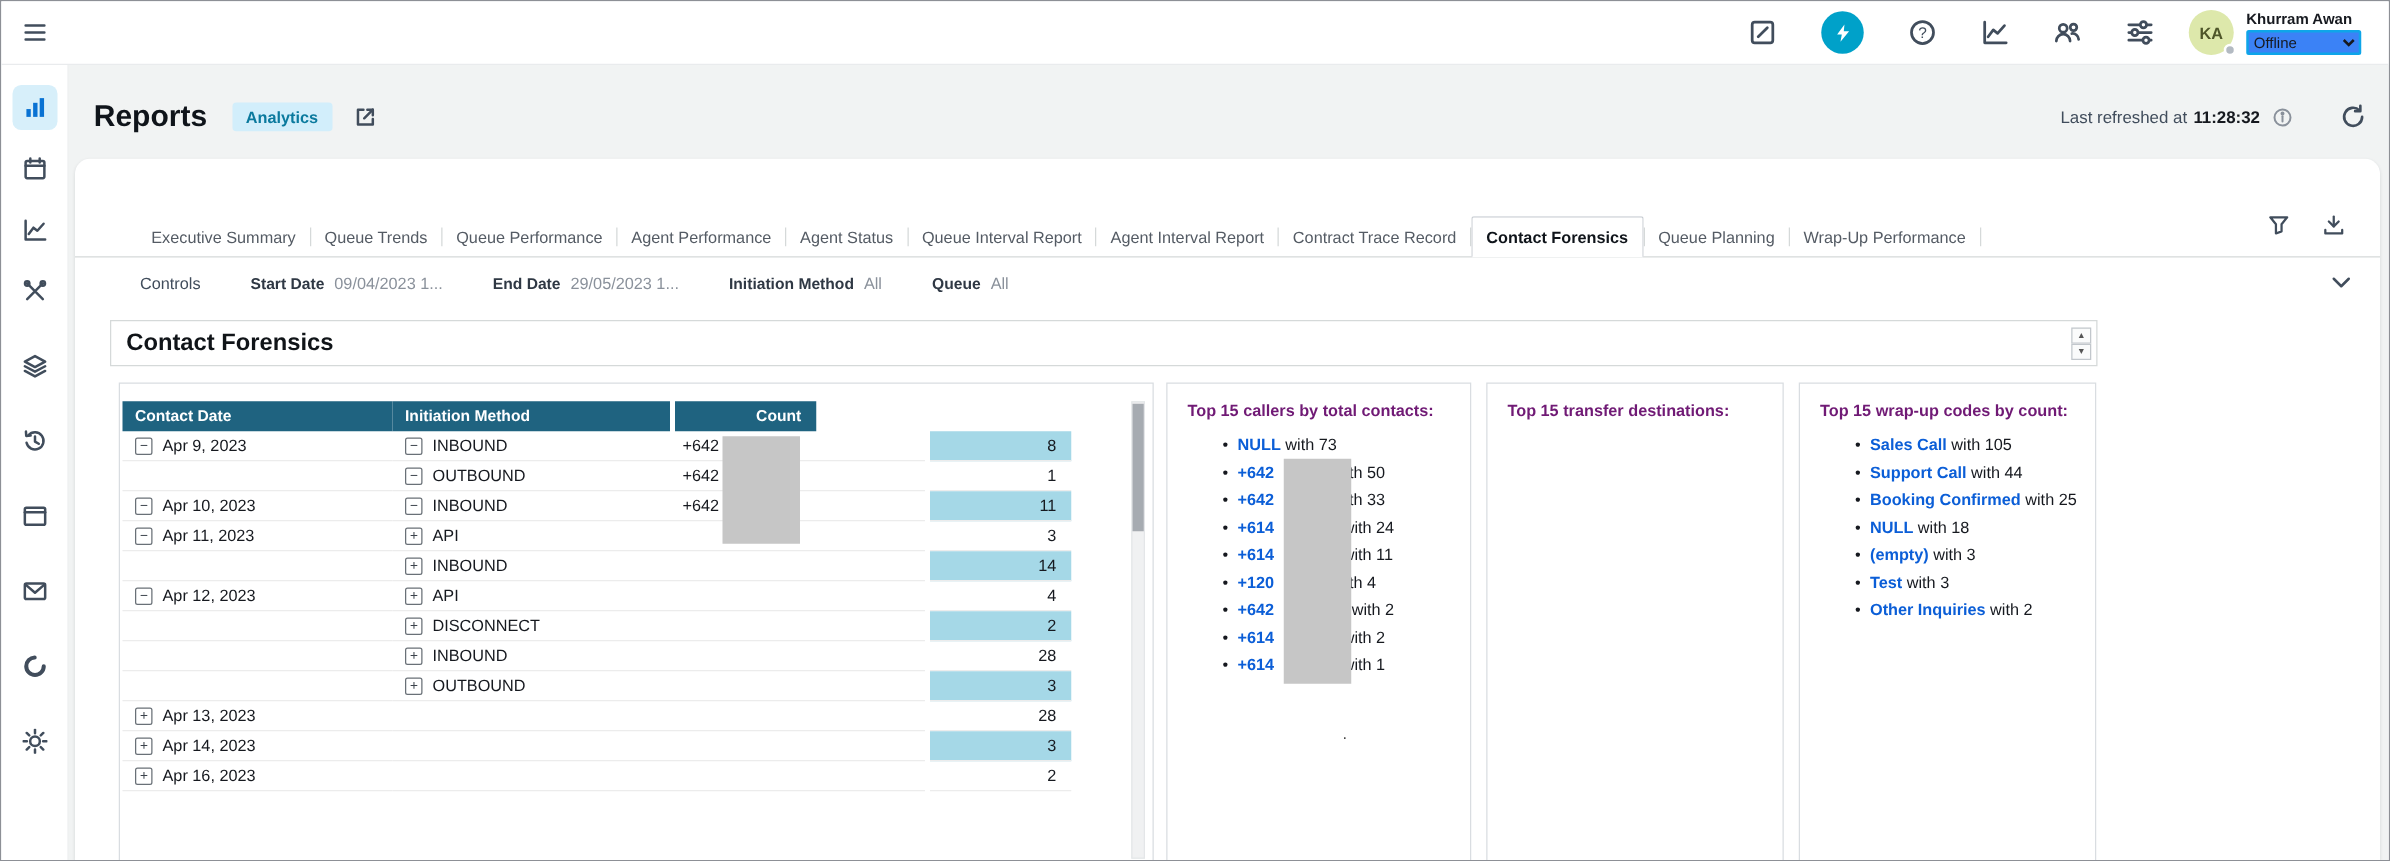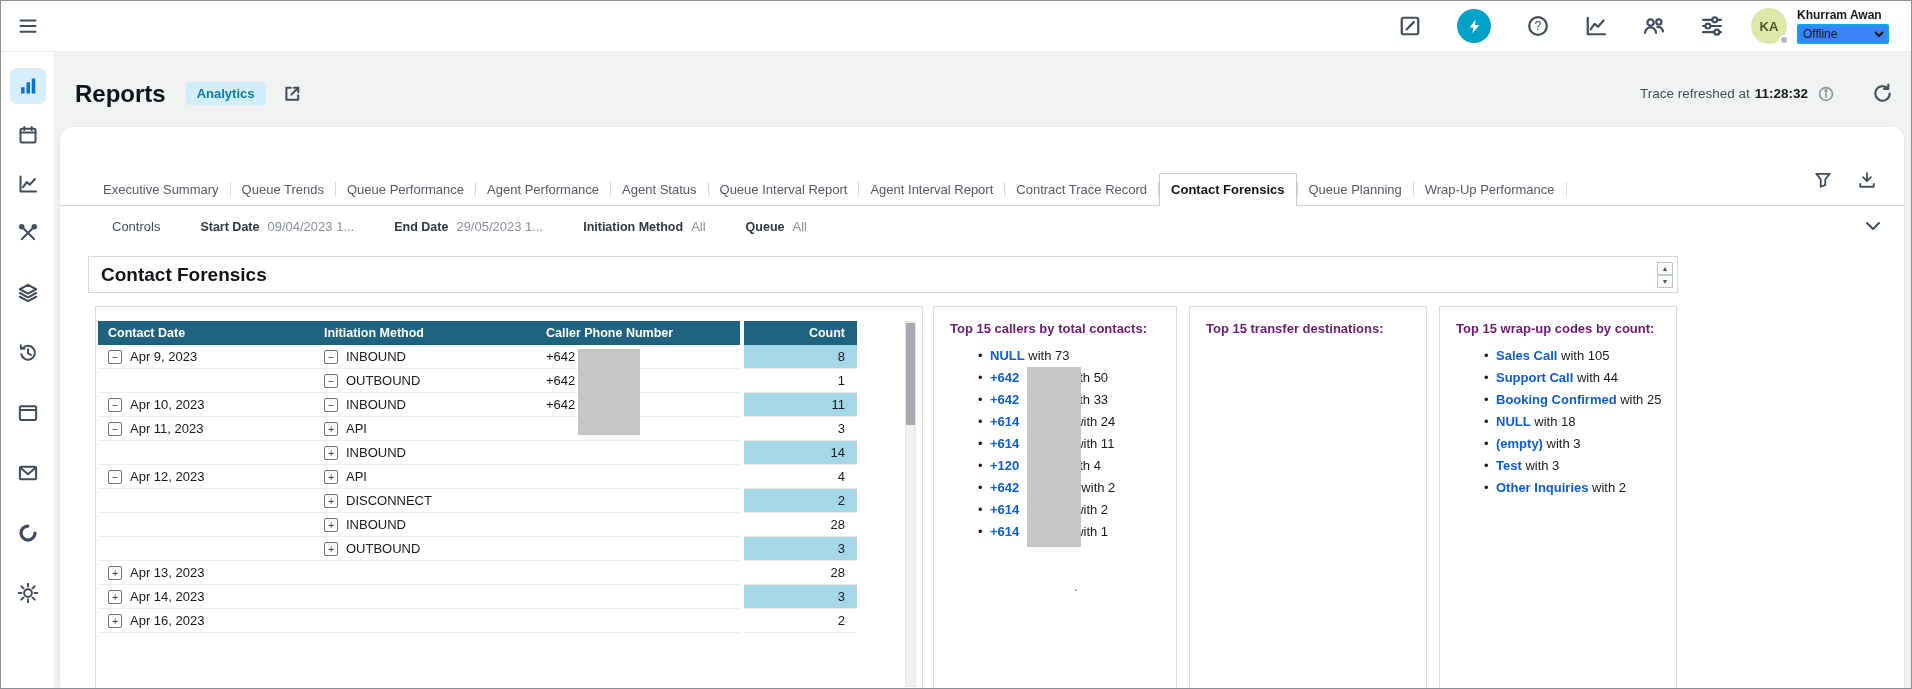--- a/index.html
+++ b/index.html
@@ -43,21 +43,21 @@
   .ext-link{margin-left:16px}
   .ph-right{margin-left:auto;display:flex;align-items:center;font-size:13.5px;color:#414d5c}
   .ph-right b{margin-left:5px;color:#16191f}
   .info-ic{margin-left:10px}
   .refresh-ic{margin-left:38px}
 
   
   .card{flex:1;background:#fff;margin:0 7px 0 5px;border-radius:12px 12px 0 0;box-shadow:0 1px 3px rgba(0,21,40,.12);position:relative;padding-top:46px;overflow:hidden}
   .card-icons{position:absolute;top:44px;right:28px;display:flex;gap:26px}
 
-  .tabs{display:flex;align-items:flex-end;padding-left:32px;border-bottom:1px solid #d5d9d9;height:33px}
+  .tabs{display:flex;align-items:flex-end;padding-left:50px;border-bottom:1px solid #d5d9d9;height:33px}
   .tab{font-size:13px;color:#545b64;padding:8px 11px;white-space:nowrap;cursor:pointer}
   .tab.active{color:#0f141a;font-weight:700;background:#fff;border:1px solid #c6cbd1;border-bottom:1px solid #fff;margin-bottom:-1px;border-radius:2px 2px 0 0}
   .tsep{width:1px;height:15px;background:#d5d9d9;align-self:center}
 
   .controls{height:40px;display:flex;align-items:center;padding-left:52px;gap:40px;position:relative;font-size:13px}
   .c-label{color:#414d5c}
   .filter{display:flex;align-items:baseline;gap:8px;cursor:pointer}
   .filter b{font-size:12.5px;color:#2f3844}
   .filter em{font-style:normal;color:#8a919b}
   .ctrl-chevron{position:absolute;right:22px;top:11px}
@@ -241,21 +241,21 @@
         <span class="page-title">Reports</span>
         <span class="badge">Analytics</span>
         <span class="ic-btn ext-link">
           <svg class="ic" width="20" height="20" viewBox="0 0 16 16">
               <path d="M7 3 H3.5 V12.5 H13 V9"></path>
               <path d="M7.5 8.5 L13 3"></path>
               <polyline points="9.5,3 13,3 13,6.5"></polyline>
             </svg>
         </span>
         <span class="ph-right">
-          <span>Trace refreshed at</span>
+          <span>Last refreshed at</span>
           <b>11:28:32</b>
           <span class="ic-btn info-ic">
             <svg class="ic" width="16" height="16" viewBox="0 0 16 16" style="stroke:#8a919b">
                 <circle cx="8" cy="8" r="6.4"></circle>
                 <path d="M8 7 V11.2"></path>
                 <circle cx="8" cy="4.7" r="0.8" fill="#8a919b"></circle>
               </svg>
           </span>
           <span class="ic-btn refresh-ic">
             <svg class="ic" width="21" height="21" viewBox="0 0 16 16">
@@ -340,21 +340,20 @@
             <span class="step step-down"></span>
           </span>
         </div>
 
         <div class="content">
 
           <div class="tbox">
             <div class="thead">
               <div class="th c1">Contact Date</div>
               <div class="th c2">Initiation Method</div>
-              <div class="th c3">Caller Phone Number</div>
               <div class="thg"></div>
               <div class="th c4">Count</div>
             </div>
             <div class="tbody">
               <div class="trow">
                 <div class="td c1">
                     <i class="tgl">−</i>
                     <span>Apr 9, 2023</span>
                   </div>
                 <div class="td c2">

